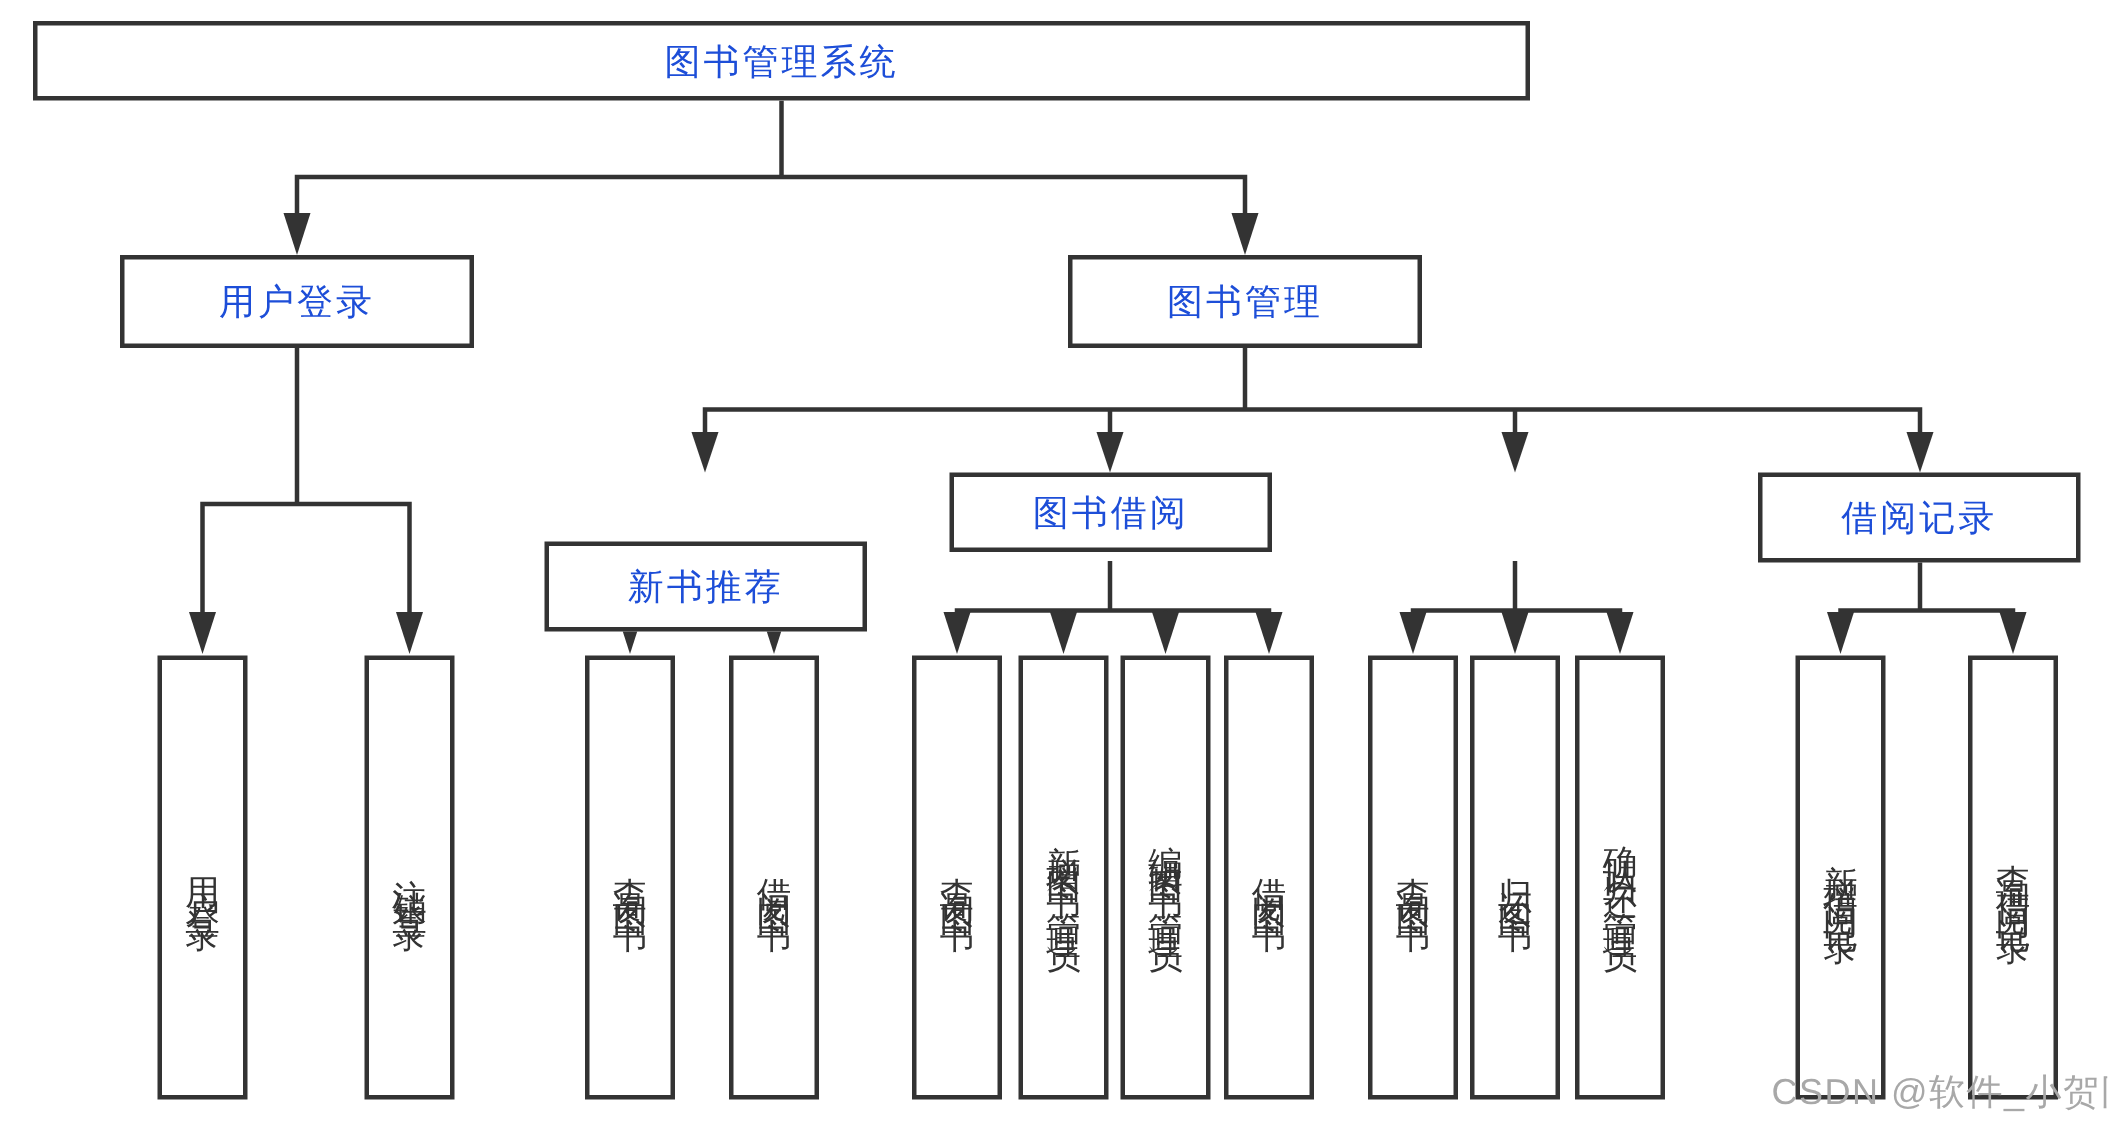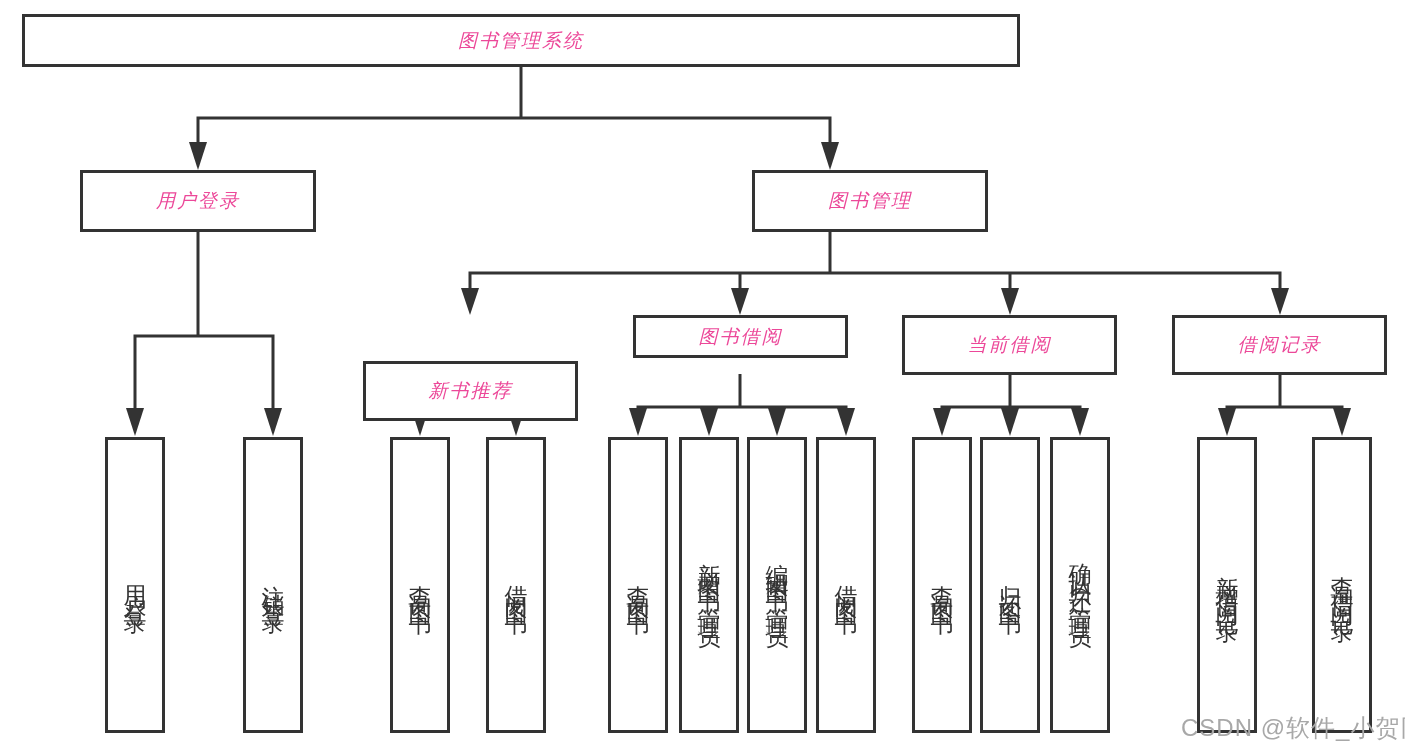--- a/index.html
+++ b/index.html
@@ -27,25 +27,24 @@
     position: absolute;
     box-sizing: border-box;
     border: 3px solid #333333;
     background: #ffffff;
     display: flex;
     align-items: center;
     justify-content: center;
     z-index: 2;
   }
   .hlabel {
-    font-size: 19px;
-    color: #ec4899;
+    font-size: 24px;
+    color: #1d4ed8;
     letter-spacing: 2px;
     white-space: nowrap;
-    font-style: italic;
   }
   .vlabel {
     writing-mode: vertical-rl;
     text-orientation: mixed;
     font-size: 23px;
     letter-spacing: 9px;
     color: #333333;
     line-height: 1;
   }
   .watermark {
@@ -118,32 +117,29 @@
     </g>
   </svg>
 
   <div class="box" style="left:22px; top:14px; width:998px; height:53px;">
     <span class="hlabel">图书管理系统</span>
   </div>
 
   <div class="box" style="left:80px; top:170px; width:236px; height:62px;">
     <span class="hlabel">用户登录</span>
   </div>
-  <div class="box" style="left:712px; top:170px; width:236px; height:62px;margin-left:40px;">
+  <div class="box" style="left:712px; top:170px; width:236px; height:62px;">
     <span class="hlabel">图书管理</span>
   </div>
 
   <div class="box" style="left:363px; top:315px; width:215px; height:60px;margin-top:46px;">
     <span class="hlabel">新书推荐</span>
   </div>
-  <div class="box" style="left:633px; top:315px; width:215px; height:43px;text-align:right;">
+  <div class="box" style="left:633px; top:315px; width:215px; height:53px;text-align:right;">
     <span class="hlabel">图书借阅</span>
-  </div>
-  <div class="box" style="left:902px; top:315px; width:215px; height:60px;">
-    <span class="hlabel">当前借阅</span>
   </div>
   <div class="box" style="left:1172px; top:315px; width:215px; height:60px;">
     <span class="hlabel">借阅记录</span>
   </div>
 
   <div class="box" style="left:105px; top:437px; width:60px; height:296px;">
     <span class="vlabel">用户登录</span>
   </div>
   <div class="box" style="left:243px; top:437px; width:60px; height:296px;">
     <span class="vlabel">注销登录</span>

